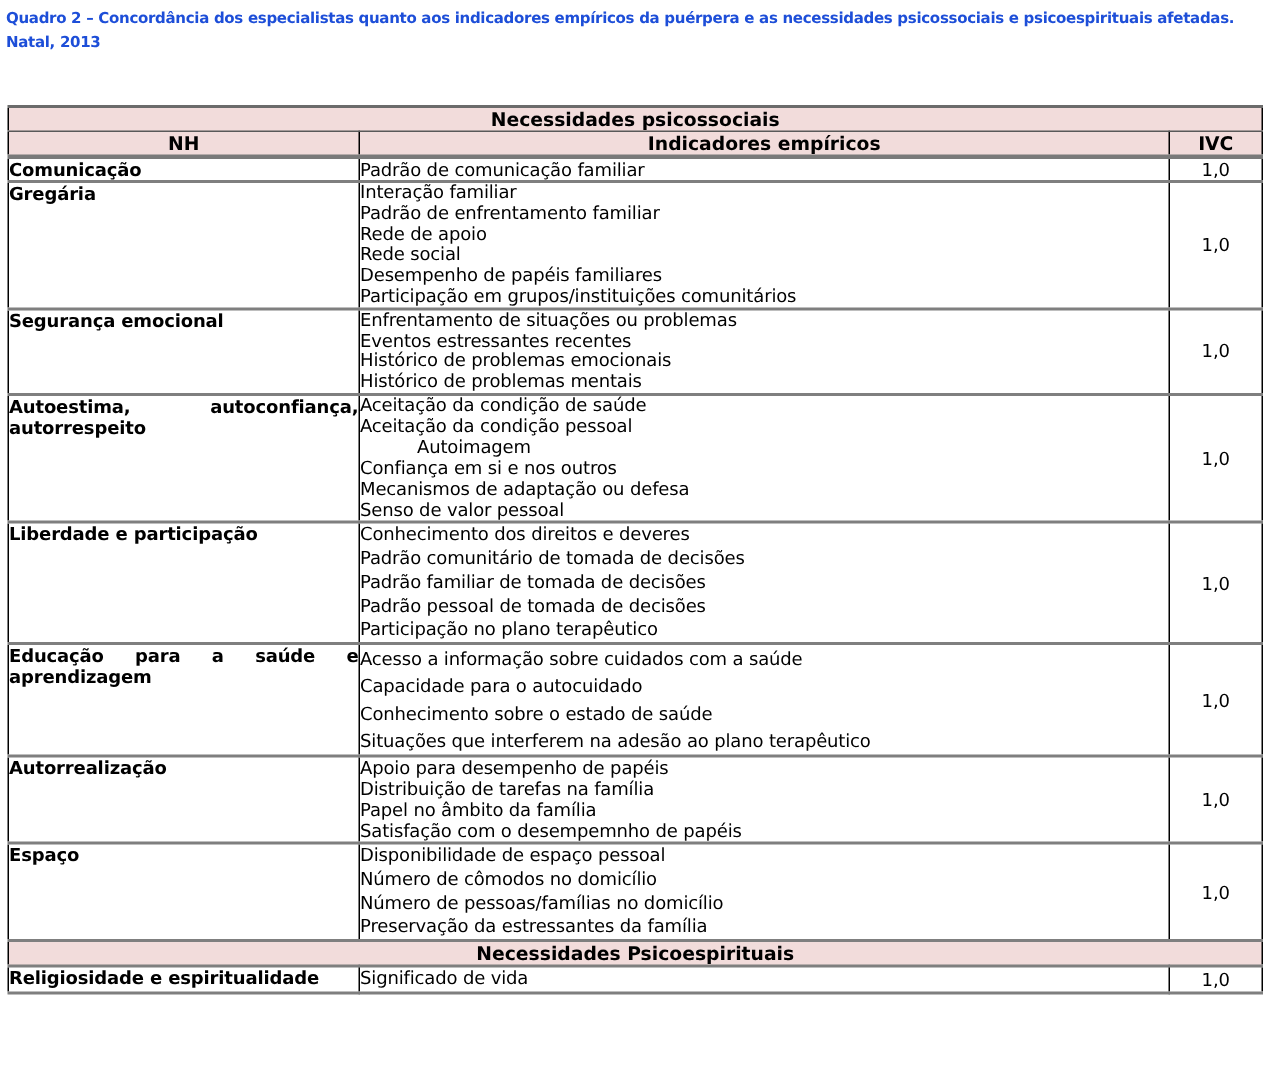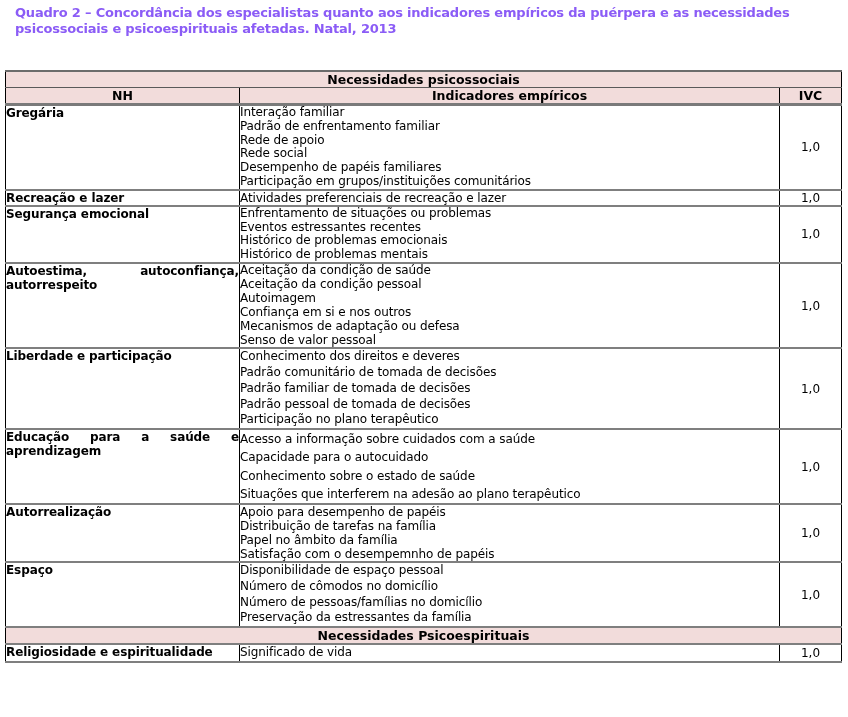--- a/index.html
+++ b/index.html
@@ -7,28 +7,28 @@
     padding: 0;
     width: 848px;
     height: 717px;
     overflow: hidden;
     background: #ffffff;
     font-family: "DejaVu Sans", "Liberation Sans", sans-serif;
     color: #000;
   }
   .doc-title {
     position: absolute;
-    left: 15px;
+    left: 4px;
     top: 5px;
     width: 834px;
     font-weight: bold;
-    font-size: 13px;
+    font-size: 10px;
     line-height: 15.5px;
     letter-spacing: -0.2px;
-    color: #8b5cf6;
+    color: #1d4ed8;
   }
   table.quadro {
     position: absolute;
     left: 5px;
     top: 70px;
     width: 836px;
     border-collapse: collapse;
     table-layout: fixed;
     border-left: 1px solid #000;
     border-right: 1px solid #000;
@@ -102,55 +102,55 @@
     <tr class="section-hdr">
       <th colspan="3">Necessidades psicossociais</th>
     </tr>
     <tr class="cols-hdr">
       <th class="c-nh">NH</th>
       <th class="c-ind">Indicadores empíricos</th>
       <th class="c-ivc">IVC</th>
     </tr>
   </thead>
   <tbody id="body-0">
+      <tr style="height: 13px;">
+        <td class="nh">Comunicação</td>
+        <td class="ind">
+          <div class="ind-line" style="line-height: 14px;">Padrão de comunicação familiar</div>
+        </td>
+        <td class="ivc">1,0</td>
+      </tr>
       <tr style="height: 82px;">
         <td class="nh">Gregária</td>
         <td class="ind">
           <div class="ind-line" style="line-height: 13.8px;">Interação familiar</div>
           <div class="ind-line" style="line-height: 13.8px;">Padrão de enfrentamento familiar</div>
           <div class="ind-line" style="line-height: 13.8px;">Rede de apoio</div>
           <div class="ind-line" style="line-height: 13.8px;">Rede social</div>
           <div class="ind-line" style="line-height: 13.8px;">Desempenho de papéis familiares</div>
           <div class="ind-line" style="line-height: 13.8px;">Participação em grupos/instituições comunitários</div>
         </td>
         <td class="ivc">1,0</td>
       </tr>
-      <tr style="height: 14px;">
-        <td class="nh">Recreação e lazer</td>
-        <td class="ind">
-          <div class="ind-line" style="line-height: 14px;">Atividades preferenciais de recreação e lazer</div>
-        </td>
-        <td class="ivc">1,0</td>
-      </tr>
       <tr style="height: 55px;">
         <td class="nh">Segurança emocional</td>
         <td class="ind">
           <div class="ind-line" style="line-height: 13.8px;">Enfrentamento de situações ou problemas</div>
           <div class="ind-line" style="line-height: 13.8px;">Eventos estressantes recentes</div>
           <div class="ind-line" style="line-height: 13.8px;">Histórico de problemas emocionais</div>
           <div class="ind-line" style="line-height: 13.8px;">Histórico de problemas mentais</div>
         </td>
         <td class="ivc">1,0</td>
       </tr>
       <tr style="height: 83px;">
         <td class="nh justify">Autoestima, autoconfiança, autorrespeito</td>
         <td class="ind">
           <div class="ind-line" style="line-height: 13.9px;">Aceitação da condição de saúde</div>
           <div class="ind-line" style="line-height: 13.9px;">Aceitação da condição pessoal</div>
-          <div class="ind-line" style="line-height: 13.9px;">Autoimagem</div>
+          <div class="ind-line" style="line-height: 13.9px; margin-left: 38px;">Autoimagem</div>
           <div class="ind-line" style="line-height: 13.9px;">Confiança em si e nos outros</div>
           <div class="ind-line" style="line-height: 13.9px;">Mecanismos de adaptação ou defesa</div>
           <div class="ind-line" style="line-height: 13.9px;">Senso de valor pessoal</div>
         </td>
         <td class="ivc">1,0</td>
       </tr>
       <tr style="height: 78px;">
         <td class="nh">Liberdade e participação</td>
         <td class="ind">
           <div class="ind-line" style="line-height: 15.7px;">Conhecimento dos direitos e deveres</div>

